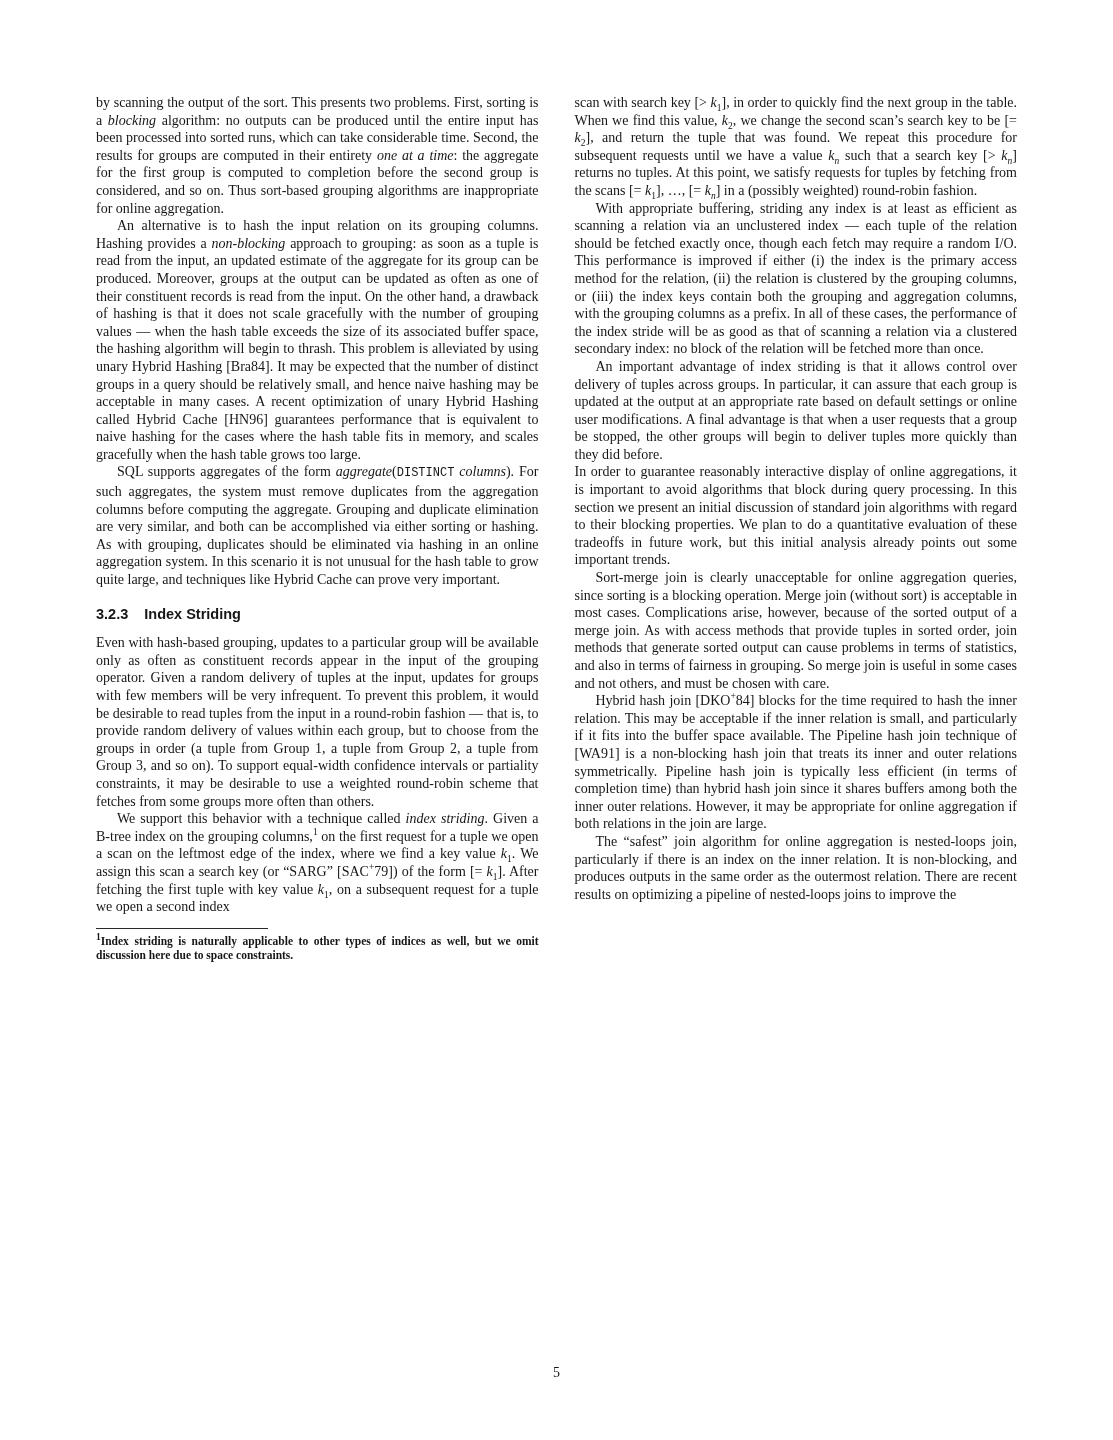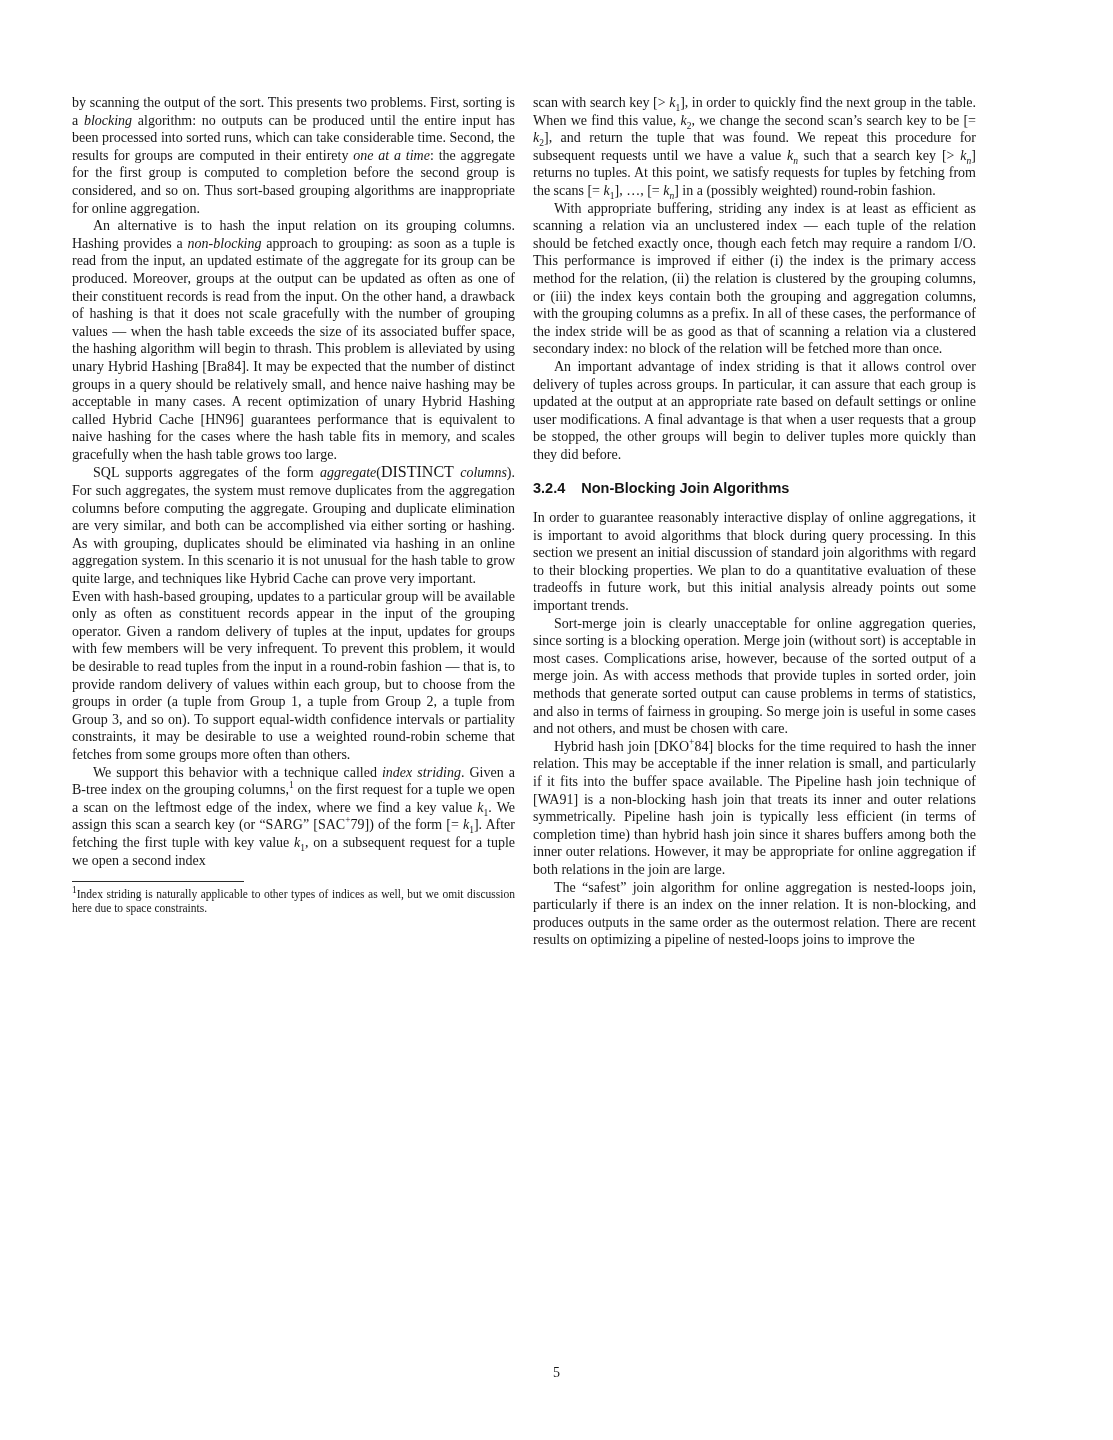--- a/index.html
+++ b/index.html
@@ -3,63 +3,63 @@
 <meta charset="utf-8">
 <style>
   * { box-sizing: border-box; }
   html, body { margin: 0; padding: 0; background: #ffffff; }
   .page {
     width: 1113px; height: 1440px; background: #ffffff; position: relative;
     margin: 0 auto; overflow: hidden;
     font-family: "Liberation Serif", "DejaVu Serif", serif;
     color: #161616; font-size: 14px; line-height: 17.6px;
   }
-  .columns { display: flex; gap: 18px; padding: 94px 96px 0 44px; margin-left: 28px; }
+  .columns { display: flex; gap: 36px; padding: 94px 96px 0 96px; }
   .col { width: 443px; text-align: justify; }
   .para { margin: 0; }
   .para.indent { text-indent: 21px; }
   i { font-style: italic; }
   sup { font-size: 9.5px; vertical-align: super; line-height: 0; }
   sub { font-size: 9.5px; vertical-align: sub; line-height: 0; }
   .sc { font-variant: small-caps; }
-  .tt { font-family: Liberation Serif, serif; font-size: 16px; }
+  .tt { font-family: Liberation Mono, monospace; font-size: 12px; }
   .subsec {
     font-family: "Liberation Sans", "DejaVu Sans", sans-serif;
     font-size: 14.5px; font-weight: bold; margin: 17px 0 11px 0; text-align: left;
   }
   .secnum { margin-right: 16px; }
-  .footnote { margin-top: 12px; }
+  .footnote { margin-top: 12px; font-weight: bold; }
   .fnrule { width: 172px; border-top: 1px solid #2a2a2a; margin-bottom: 5px; }
   .fntext { margin: 0; font-size: 11.5px; line-height: 14.2px; }
   .page-footer {
     position: absolute; bottom: 58px; left: 0; right: 0;
     text-align: center; font-size: 14px;
   }
 </style>
 </head>
 <body>
 
 <div class="page">
   <div class="columns">
     <div class="col">
         <p class="para">by scanning the output of the sort. This presents two problems. First, sorting is a <i>blocking</i> algorithm: no outputs can be produced until the entire input has been processed into sorted runs, which can take considerable time. Second, the results for groups are computed in their entirety <i>one at a time</i>: the aggregate for the first group is computed to completion before the second group is considered, and so on. Thus sort-based grouping algorithms are inappropriate for online aggregation.</p>
         <p class="para indent">An alternative is to hash the input relation on its grouping columns. Hashing provides a <i>non-blocking</i> approach to grouping: as soon as a tuple is read from the input, an updated estimate of the aggregate for its group can be produced. Moreover, groups at the output can be updated as often as one of their constituent records is read from the input. On the other hand, a drawback of hashing is that it does not scale gracefully with the number of grouping values — when the hash table exceeds the size of its associated buffer space, the hashing algorithm will begin to thrash. This problem is alleviated by using unary Hybrid Hashing [Bra84]. It may be expected that the number of distinct groups in a query should be relatively small, and hence naive hashing may be acceptable in many cases. A recent optimization of unary Hybrid Hashing called Hybrid Cache [HN96] guarantees performance that is equivalent to naive hashing for the cases where the hash table fits in memory, and scales gracefully when the hash table grows too large.</p>
         <p class="para indent">SQL supports aggregates of the form <i>aggregate</i>(<span class="tt">DISTINCT</span> <i>columns</i>). For such aggregates, the system must remove duplicates from the aggregation columns before computing the aggregate. Grouping and duplicate elimination are very similar, and both can be accomplished via either sorting or hashing. As with grouping, duplicates should be eliminated via hashing in an online aggregation system. In this scenario it is not unusual for the hash table to grow quite large, and techniques like Hybrid Cache can prove very important.</p>
+        <h3 class="subsec"><span class="secnum">3.2.3</span><span>Index Striding</span></h3>
         <p class="para">Even with hash-based grouping, updates to a particular group will be available only as often as constituent records appear in the input of the grouping operator. Given a random delivery of tuples at the input, updates for groups with few members will be very infrequent. To prevent this problem, it would be desirable to read tuples from the input in a round-robin fashion — that is, to provide random delivery of values within each group, but to choose from the groups in order (a tuple from Group 1, a tuple from Group 2, a tuple from Group 3, and so on). To support equal-width confidence intervals or partiality constraints, it may be desirable to use a weighted round-robin scheme that fetches from some groups more often than others.</p>
         <p class="para indent">We support this behavior with a technique called <i>index striding</i>. Given a B-tree index on the grouping columns,<sup>1</sup> on the first request for a tuple we open a scan on the leftmost edge of the index, where we find a key value <i>k</i><sub>1</sub>. We assign this scan a search key (or “SARG” [SAC<sup>+</sup>79]) of the form [= <i>k</i><sub>1</sub>]. After fetching the first tuple with key value <i>k</i><sub>1</sub>, on a subsequent request for a tuple we open a second index</p>
         <div class="footnote">
           <div class="fnrule"></div>
           <p class="fntext"><sup>1</sup>Index striding is naturally applicable to other types of indices as well, but we omit discussion here due to space constraints.</p>
         </div>
       </div>
     <div class="col">
         <p class="para">scan with search key [&gt; <i>k</i><sub>1</sub>], in order to quickly find the next group in the table. When we find this value, <i>k</i><sub>2</sub>, we change the second scan’s search key to be [= <i>k</i><sub>2</sub>], and return the tuple that was found. We repeat this procedure for subsequent requests until we have a value <i>k</i><sub><i>n</i></sub> such that a search key [&gt; <i>k</i><sub><i>n</i></sub>] returns no tuples. At this point, we satisfy requests for tuples by fetching from the scans [= <i>k</i><sub>1</sub>], …, [= <i>k</i><sub><i>n</i></sub>] in a (possibly weighted) round-robin fashion.</p>
         <p class="para indent">With appropriate buffering, striding any index is at least as efficient as scanning a relation via an unclustered index — each tuple of the relation should be fetched exactly once, though each fetch may require a random I/O. This performance is improved if either (i) the index is the primary access method for the relation, (ii) the relation is clustered by the grouping columns, or (iii) the index keys contain both the grouping and aggregation columns, with the grouping columns as a prefix. In all of these cases, the performance of the index stride will be as good as that of scanning a relation via a clustered secondary index: no block of the relation will be fetched more than once.</p>
         <p class="para indent">An important advantage of index striding is that it allows control over delivery of tuples across groups. In particular, it can assure that each group is updated at the output at an appropriate rate based on default settings or online user modifications. A final advantage is that when a user requests that a group be stopped, the other groups will begin to deliver tuples more quickly than they did before.</p>
-        <h3 class="subsec"><span class="secnum">3.2.4</span><span>Non-Blocking Join Algorithms</span></h3>
         <p class="para">In order to guarantee reasonably interactive display of online aggregations, it is important to avoid algorithms that block during query processing. In this section we present an initial discussion of standard join algorithms with regard to their blocking properties. We plan to do a quantitative evaluation of these tradeoffs in future work, but this initial analysis already points out some important trends.</p>
         <p class="para indent">Sort-merge join is clearly unacceptable for online aggregation queries, since sorting is a blocking operation. Merge join (without sort) is acceptable in most cases. Complications arise, however, because of the sorted output of a merge join. As with access methods that provide tuples in sorted order, join methods that generate sorted output can cause problems in terms of statistics, and also in terms of fairness in grouping. So merge join is useful in some cases and not others, and must be chosen with care.</p>
         <p class="para indent">Hybrid hash join [DKO<sup>+</sup>84] blocks for the time required to hash the inner relation. This may be acceptable if the inner relation is small, and particularly if it fits into the buffer space available. The Pipeline hash join technique of [WA91] is a non-blocking hash join that treats its inner and outer relations symmetrically. Pipeline hash join is typically less efficient (in terms of completion time) than hybrid hash join since it shares buffers among both the inner outer relations. However, it may be appropriate for online aggregation if both relations in the join are large.</p>
         <p class="para indent">The “safest” join algorithm for online aggregation is nested-loops join, particularly if there is an index on the inner relation. It is non-blocking, and produces outputs in the same order as the outermost relation. There are recent results on optimizing a pipeline of nested-loops joins to improve the</p>
       </div>
   </div>
   <div class="page-footer">5</div>
 </div>
 
 </body></html>

